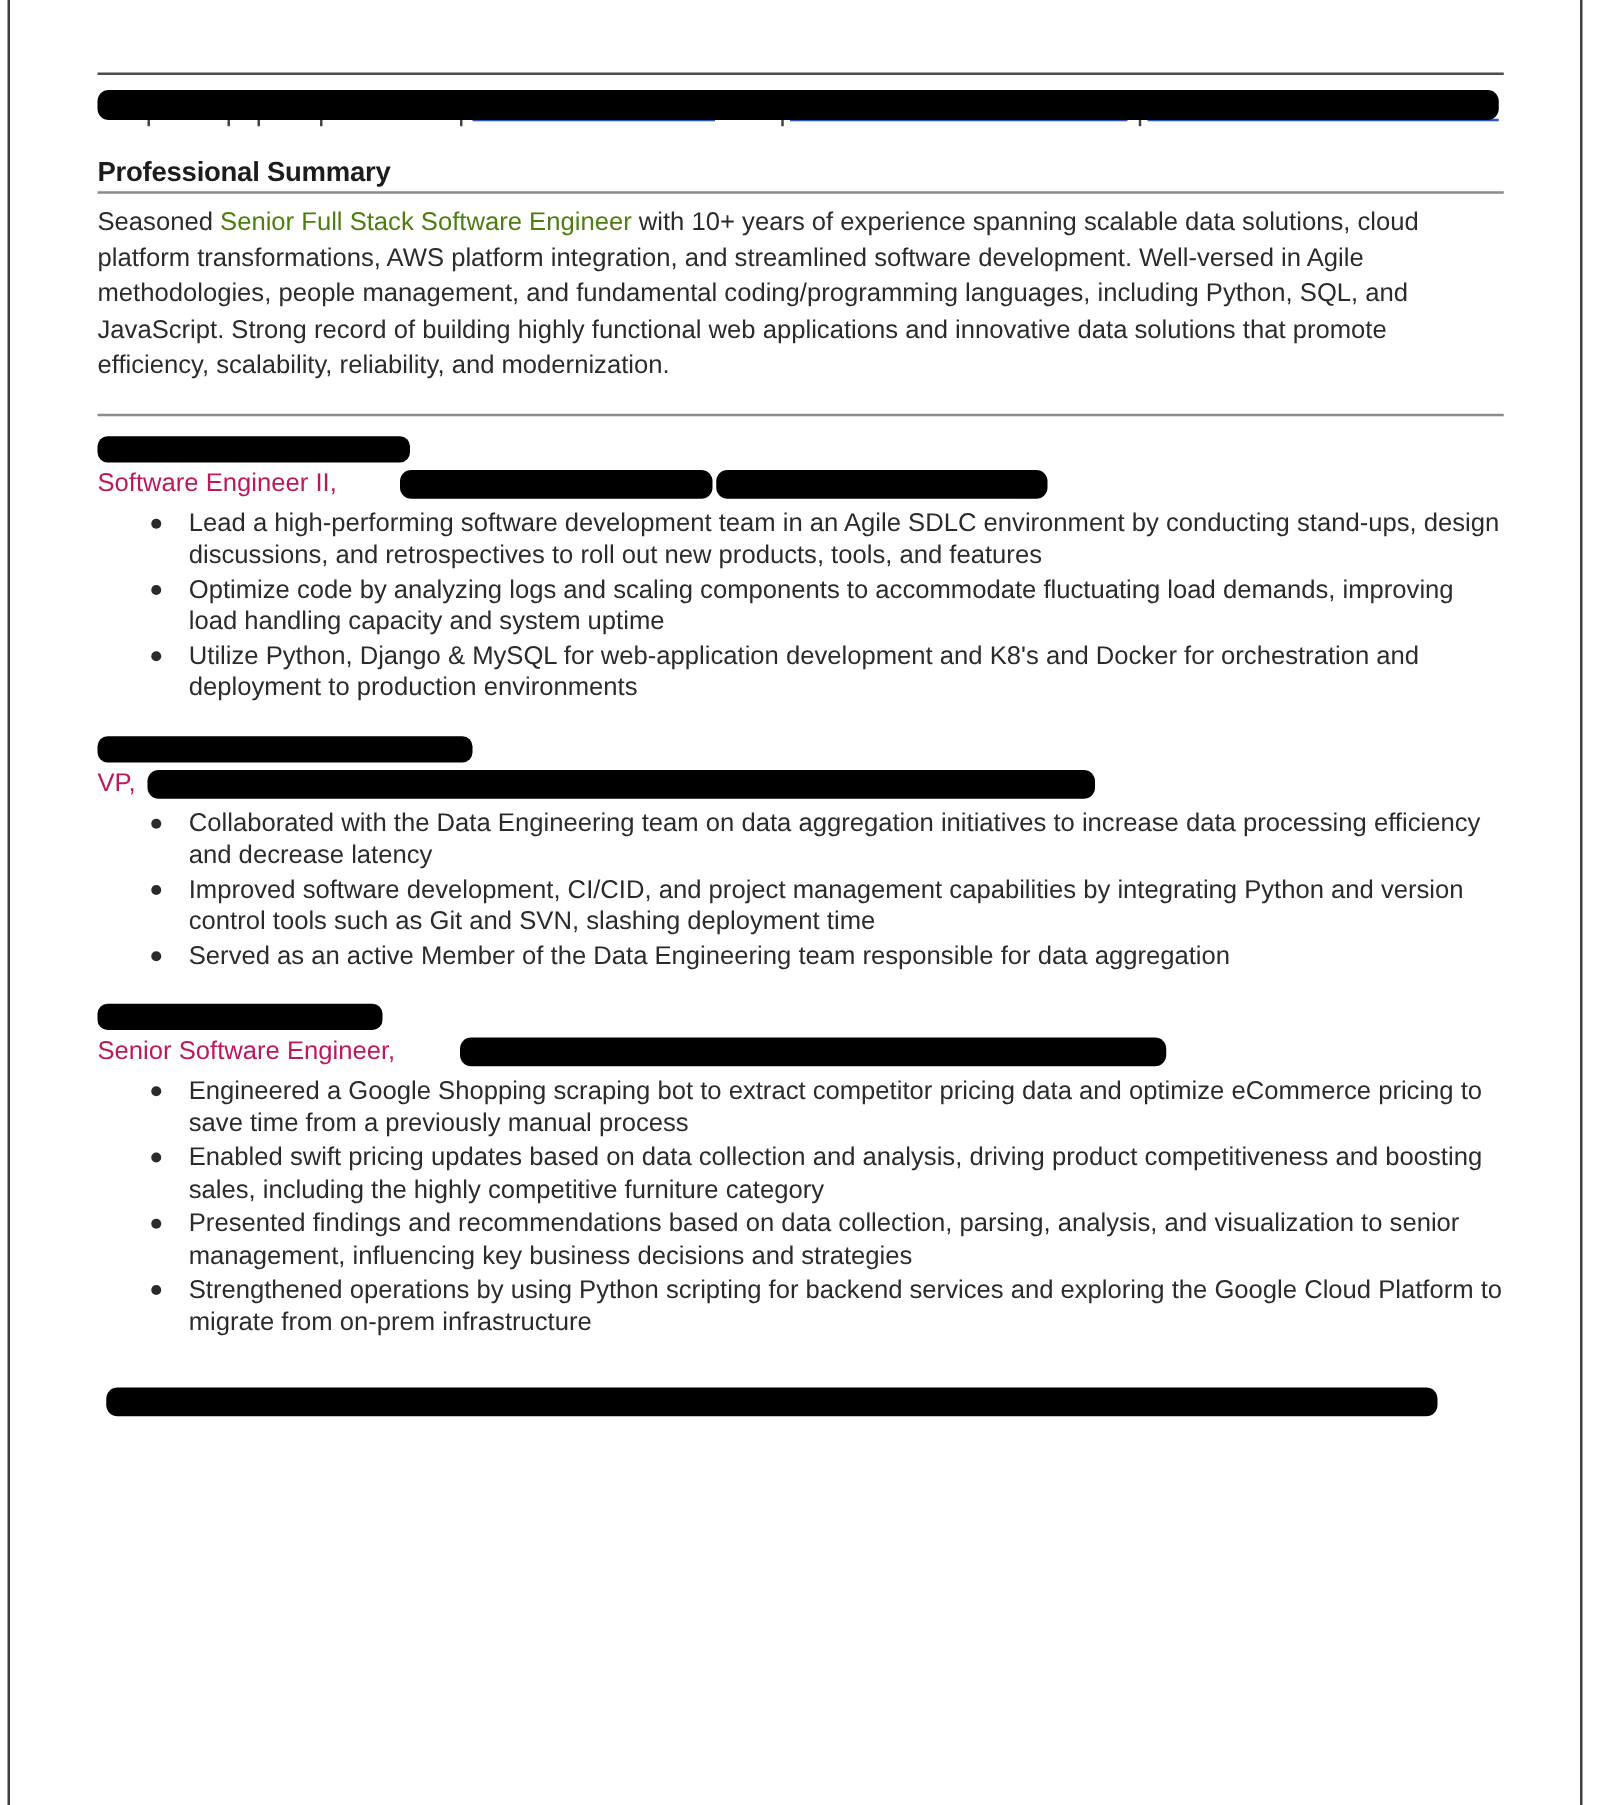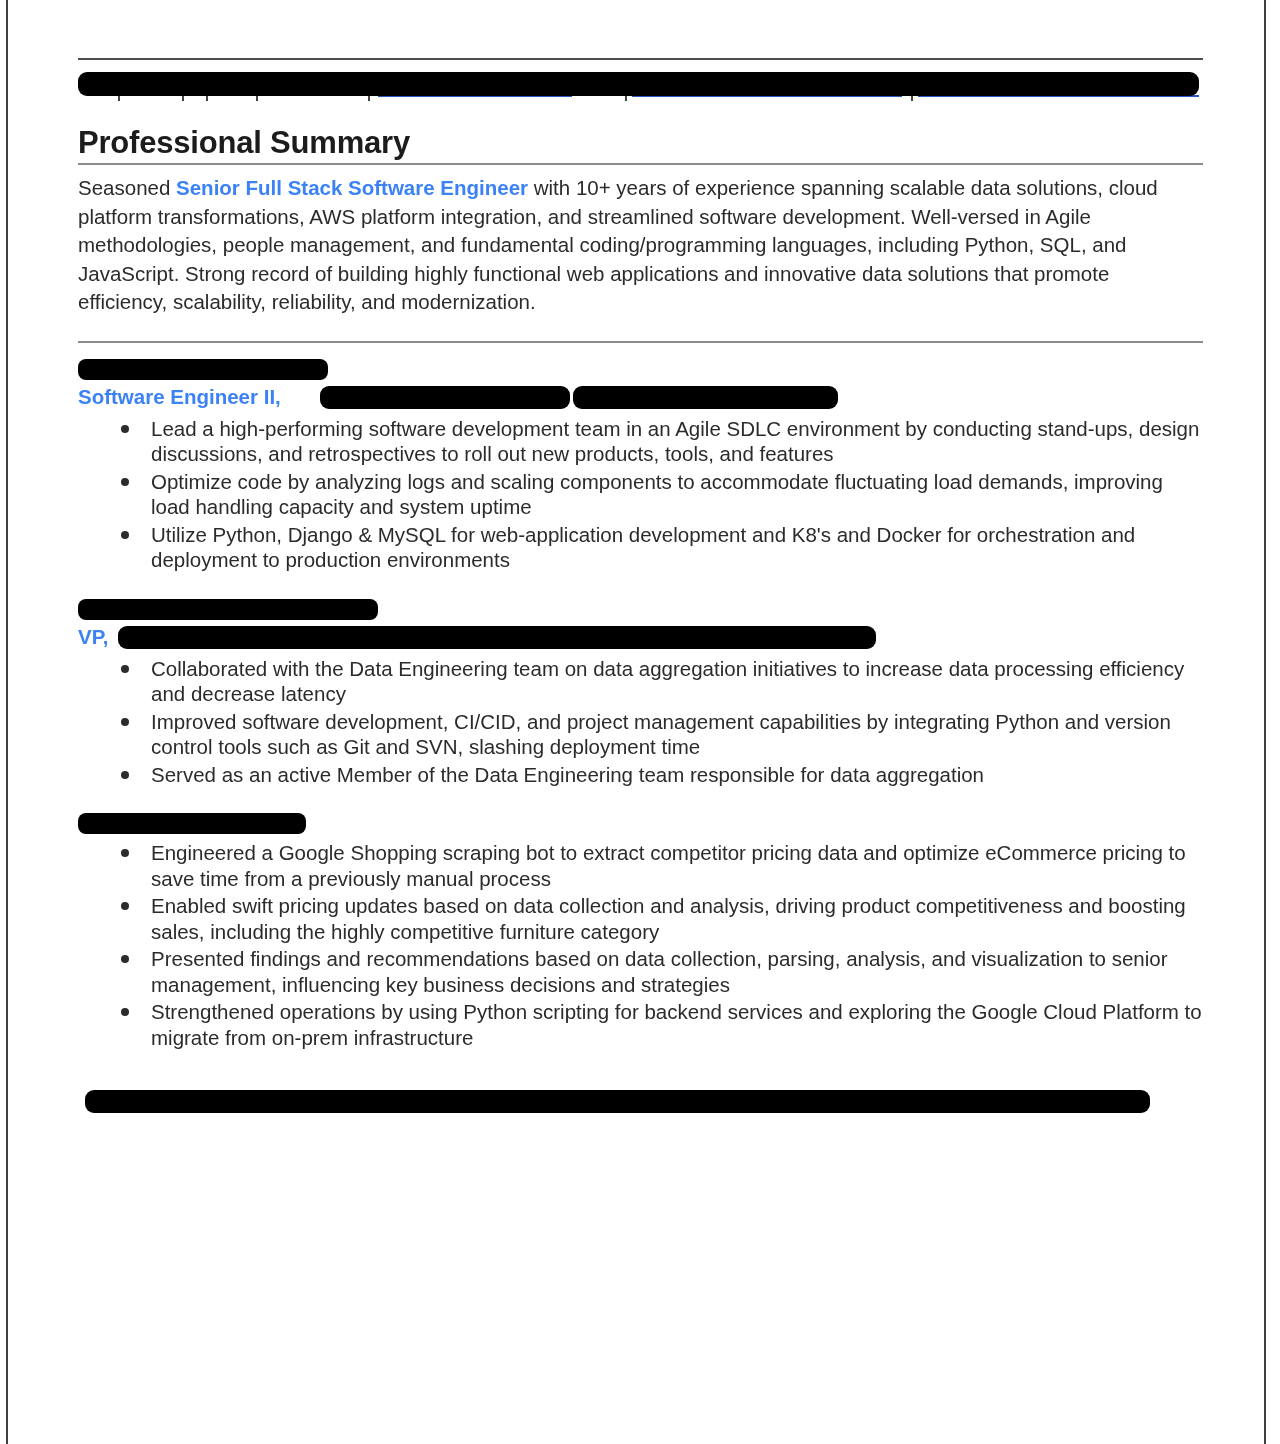--- a/index.html
+++ b/index.html
@@ -115,21 +115,21 @@
     height: 7px;
     background: #444;
     z-index: 1;
   }
 
   
   .section {
     margin-top: 24px;
   }
   .section-title {
-    font-size: 31px;
+    font-size: 22px;
     font-weight: bold;
     color: #1c1c1c;
     letter-spacing: -0.2px;
     line-height: 1.1;
     margin: 0;
   }
   .section-rule {
     border: 0;
     border-top: 2px solid #8c8c8c;
     margin: 3px 0 0 0;
@@ -137,21 +137,21 @@
   }
 
   
   .summary {
     font-size: 20.5px;
     line-height: 28.5px;
     color: #2b2b2b;
     margin: 9px 0 0 0;
     max-width: 1110px;
   }
-  .summary b { font-weight: bold; color: #3b82f6; }
+  .summary b { font-weight: normal; color: #4d7c0f; }
 
   
   .job { margin-top: 26px; }
   .job:first-of-type { margin-top: 16px; }
 
   .job-meta-row {
     position: relative;
     height: 23px;
   }
   .job-meta-redaction {
@@ -163,22 +163,22 @@
     border-radius: 8px;
   }
 
   .job-title-row {
     position: relative;
     height: 28px;
     margin-top: 2px;
   }
   .job-title {
     font-size: 20.5px;
-    font-weight: bold;
-    color: #3b82f6;
+    font-weight: normal;
+    color: #be185d;
     line-height: 26px;
     white-space: nowrap;
   }
   .job-title-redaction {
     position: absolute;
     top: 2px;
     height: 23px;
     background: #000;
     border-radius: 9px;
   }
@@ -296,20 +296,24 @@
           <li>Collaborated with the Data Engineering team on data aggregation initiatives to increase data processing efficiency and decrease latency</li>
           <li>Improved software development, CI/CID, and project management capabilities by integrating Python and version control tools such as Git and SVN, slashing deployment time</li>
           <li>Served as an active Member of the Data Engineering team responsible for data aggregation</li>
         </ul>
       </div>
 
       <div class="job">
         <div class="job-meta-row">
           <div class="job-meta-redaction" style="width:228px;"></div>
         </div>
+        <div class="job-title-row">
+          <span class="job-title">Senior Software Engineer,</span>
+          <div class="job-title-redaction" style="left:290px; width:565px;"></div>
+        </div>
         <ul class="bullets">
           <li>Engineered a Google Shopping scraping bot to extract competitor pricing data and optimize eCommerce pricing to save time from a previously manual process</li>
           <li>Enabled swift pricing updates based on data collection and analysis, driving product competitiveness and boosting sales, including the highly competitive furniture category</li>
           <li>Presented findings and recommendations based on data collection, parsing, analysis, and visualization to senior management, influencing key business decisions and strategies</li>
           <li>Strengthened operations by using Python scripting for backend services and exploring the Google Cloud Platform to migrate from on-prem infrastructure</li>
         </ul>
       </div>
 
       <div class="footer-redaction-row">
         <div class="footer-redaction"></div>

